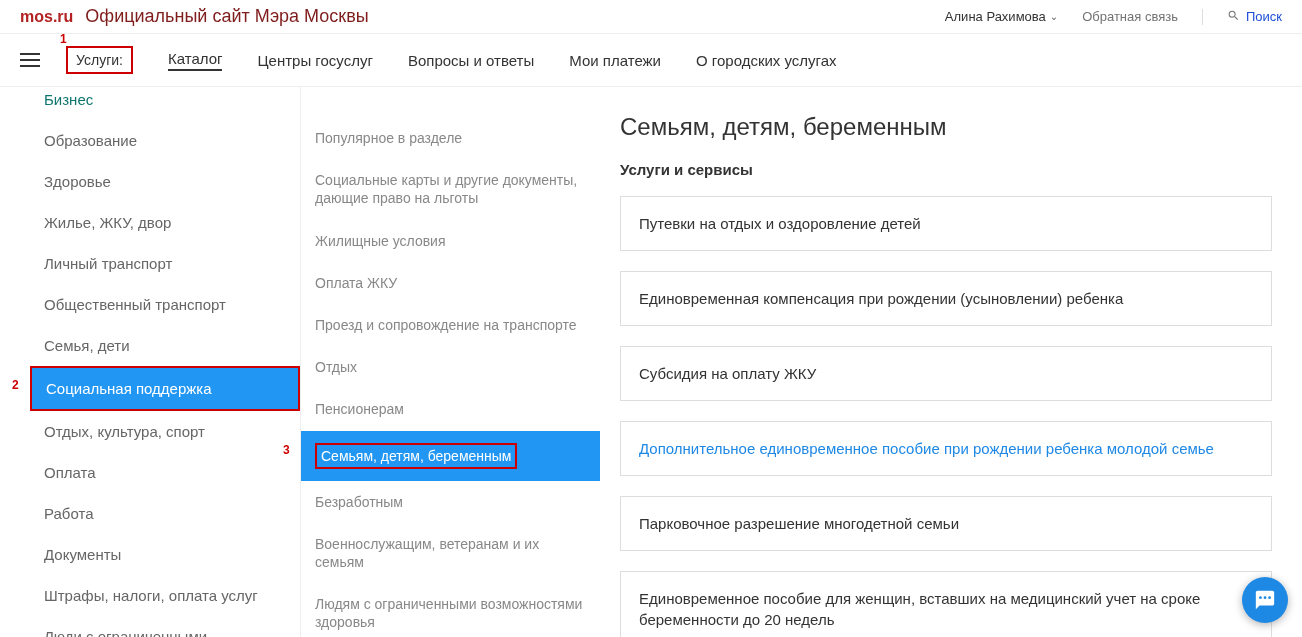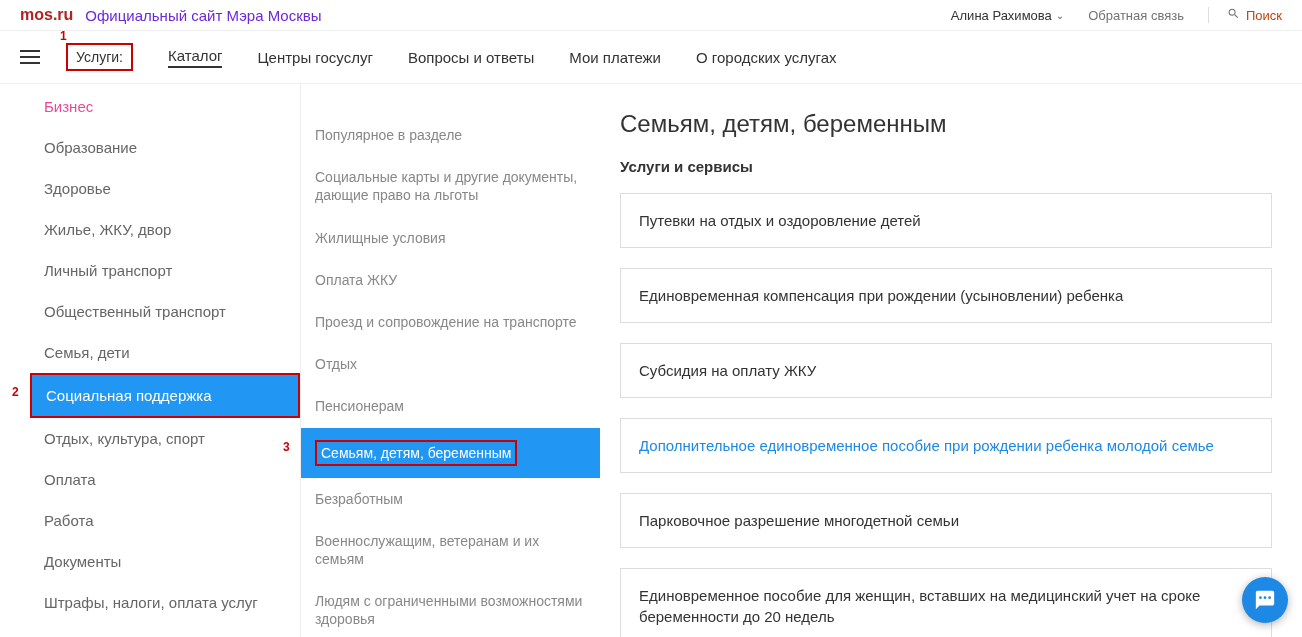--- a/index.html
+++ b/index.html
@@ -1,24 +1,24 @@
 <!DOCTYPE html>
 <html><head>
 <meta charset="utf-8">
 <style>
   * { margin: 0; padding: 0; box-sizing: border-box; }
   body { font-family: Arial, Helvetica, sans-serif; font-size: 14px; color: #333; background: #fff; width: 1302px; }
   .topbar { display: flex; align-items: center; justify-content: space-between; padding: 6px 20px; border-bottom: 1px solid #eee; }
   .topbar-left { display: flex; align-items: center; gap: 12px; }
   .logo { color: #b22222; font-weight: bold; font-size: 16px; }
-  .tagline { color: #6d28d9; font-size: 15px; }
+  .tagline { color: #7f1d1d; font-size: 18px; }
   .topbar-right { display: flex; align-items: center; gap: 24px; }
   .user { display: flex; align-items: center; gap: 4px; color: #333; font-size: 13px; cursor: pointer; }
   .feedback { color: #737373; font-size: 13px; cursor: pointer; }
-  .search { display: flex; align-items: center; gap: 6px; color: #c2410c; font-size: 13px; cursor: pointer; border-left: 1px solid #ddd; padding-left: 18px; }
+  .search { display: flex; align-items: center; gap: 6px; color: #1d4ed8; font-size: 13px; cursor: pointer; border-left: 1px solid #ddd; padding-left: 24px; }
   .navbar { display: flex; align-items: center; gap: 26px; padding: 12px 20px; border-bottom: 1px solid #eee; }
   .burger { display: flex; flex-direction: column; gap: 4px; cursor: pointer; }
   .burger span { display: block; width: 20px; height: 2px; background: #333; }
   .nav-item { color: #333; font-size: 15px; cursor: pointer; position: relative; margin-left: 9px; }
   .nav-item.active { border-bottom: 2px solid #333; padding-bottom: 2px; }
   .nav-highlight { border: 2px solid #c00; padding: 4px 8px; position: relative; }
   .annotation { position: absolute; color: #c00; font-size: 12px; font-weight: bold; }
   .main { display: flex; }
   .col1 { width: 300px; padding-left: 30px; padding-top: 0; }
   .col1-item { padding: 12px 14px; color: #666; font-size: 15px; cursor: pointer; }
@@ -76,21 +76,21 @@
   <span class="nav-item active">Каталог</span>
   <span class="nav-item">Центры госуслуг</span>
   <span class="nav-item">Вопросы и ответы</span>
   <span class="nav-item">Мои платежи</span>
   <span class="nav-item">О городских услугах</span>
 </div>
 
 <div class="main">
 
   <div class="col1">
-    <div class="col1-item" style="padding-top:4px; color:#ec4899;margin-top:10px;">Бизнес</div>
+    <div class="col1-item" style="padding-top:4px; color:#0f766e;">Бизнес</div>
     <div class="col1-item">Образование</div>
     <div class="col1-item">Здоровье</div>
     <div class="col1-item">Жилье, ЖКУ, двор</div>
     <div class="col1-item">Личный транспорт</div>
     <div class="col1-item">Общественный транспорт</div>
     <div class="col1-item">Семья, дети</div>
     <div class="col1-item selected">
       <span class="annotation" style="left:-20px; top:10px;">2</span>
       <span>Социальная поддержка</span>
     </div>

